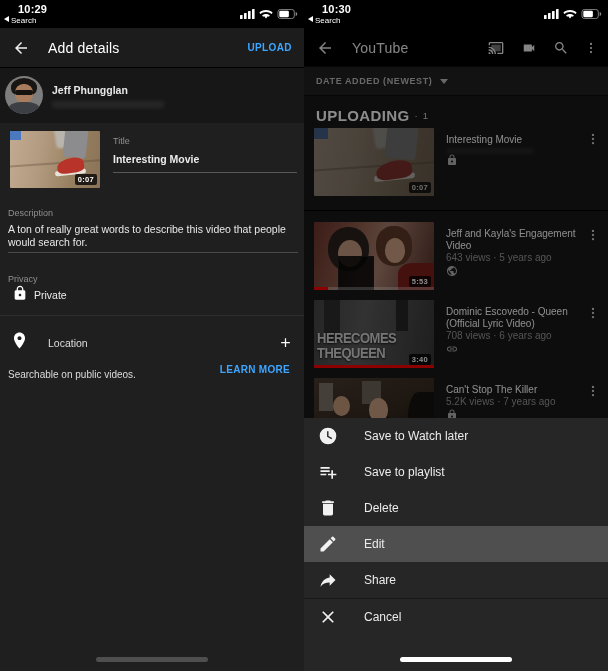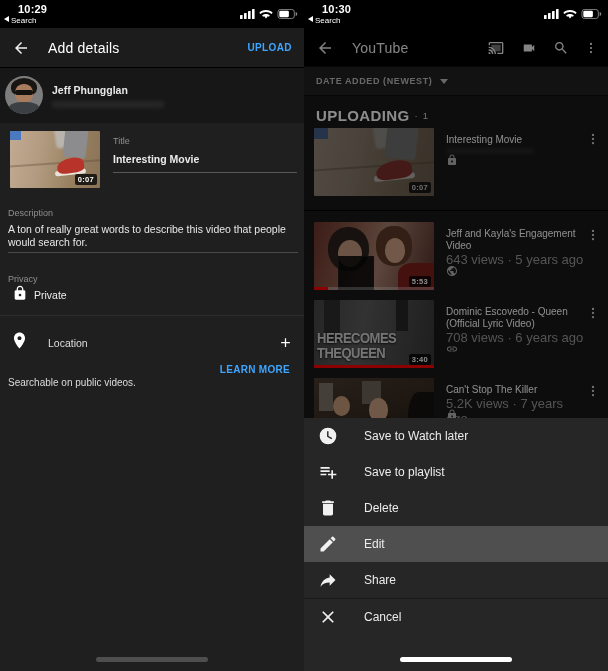--- a/index.html
+++ b/index.html
@@ -53,40 +53,40 @@
 
   .field-label { position:absolute; font-size:9px; color:#8f8f8f; }
   .field-value { position:absolute; font-size:10.5px; color:#ececec; }
   .underline { position:absolute; height:1px; background:#585858; }
   .divider { position:absolute; left:0; right:0; height:1px; background:#2d2d2d; }
 
   .desc-text { position:absolute; left:8px; top:100px; width:292px; font-size:10.5px; line-height:13px; color:#e8e8e8; }
   .lock-left { position:absolute; left:12px; top:162px; width:16px; height:16px; color:#fff; }
   .pin-icon { position:absolute; left:10px; top:208px; width:19px; height:19px; color:#fff; }
   .plus-icon { position:absolute; right:11px; top:212px; width:15px; height:15px; color:#fff; cursor:pointer; }
-  .hint-text { position:absolute; left:8px; top:254px; font-size:10px; color:#dcdcdc; }
+  .hint-text { position:absolute; left:8px; top:246px; font-size:10px; color:#dcdcdc; }
   .learn-more { position:absolute; right:14px; top:241px; font-size:10px; font-weight:bold; color:#3ea6ff; letter-spacing:.3px; cursor:pointer; }
 
   .home-bar { position:absolute; left:50%; transform:translateX(-50%); bottom:9px; width:112px; height:5px; border-radius:3px; }
   .home-bar.gray { background:#4e4e4e; }
   .home-bar.white { background:#fff; z-index:30; }
 
   
   .filter-bar { position:absolute; top:66px; left:0; right:0; height:30px; background:#212121; border-top:1px solid #0c0c0c; border-bottom:1px solid #0c0c0c; display:flex; align-items:center; cursor:pointer; }
   .filter-label { margin-left:12px; font-size:9px; font-weight:bold; letter-spacing:.6px; color:#bdbdbd; }
   .caret { width:0; height:0; border-left:4px solid transparent; border-right:4px solid transparent; border-top:5px solid #bdbdbd; margin-left:8px; }
 
   .uploading-row { position:absolute; top:107px; left:12px; display:flex; align-items:center; gap:5px; }
   .uploading-label { font-size:15px; font-weight:bold; letter-spacing:.4px; color:#fff; }
   .uploading-count { font-size:9.5px; color:#cfcfcf; }
 
   .list-item { position:absolute; left:0; right:0; height:76px; }
   .list-item .thumb { left:10px; top:0; width:120px; height:68px; }
   .item-title { position:absolute; left:142px; top:6px; width:136px; font-size:10px; line-height:12px; color:#fff; }
-  .item-meta { position:absolute; left:142px; width:140px; font-size:13px; color:#9a9a9a; }
+  .item-meta { position:absolute; left:142px; width:140px; font-size:10px; color:#9a9a9a; }
   .item-vis { position:absolute; left:142px; width:12px; height:12px; color:#b5b5b5; }
   .kebab { position:absolute; right:8px; top:6px; width:14px; height:14px; color:#cfcfcf; cursor:pointer; }
   .progress-track { position:absolute; left:0; right:0; bottom:0; height:3px; background:rgba(255,255,255,.30); }
   .progress-fill { position:absolute; left:0; top:0; bottom:0; background:#f00; }
   .upload-thumb { opacity:.8; filter:grayscale(.25) brightness(.95); }
   .upload-redact { left:142px; top:22px; width:88px; height:6px; }
 
   .t-couple { background:linear-gradient(105deg,#6e352c 0%,#8c5a4a 30%,#a87f6e 55%,#55302a 100%);padding-left:20px; }
   .t-couple .head-l { position:absolute; left:12%; top:8%; width:34%; height:64%; border-radius:48%; background:#2a211c; }
   .t-couple .face-l { position:absolute; left:20%; top:26%; width:20%; height:40%; border-radius:50%; background:#c49a7e; }

